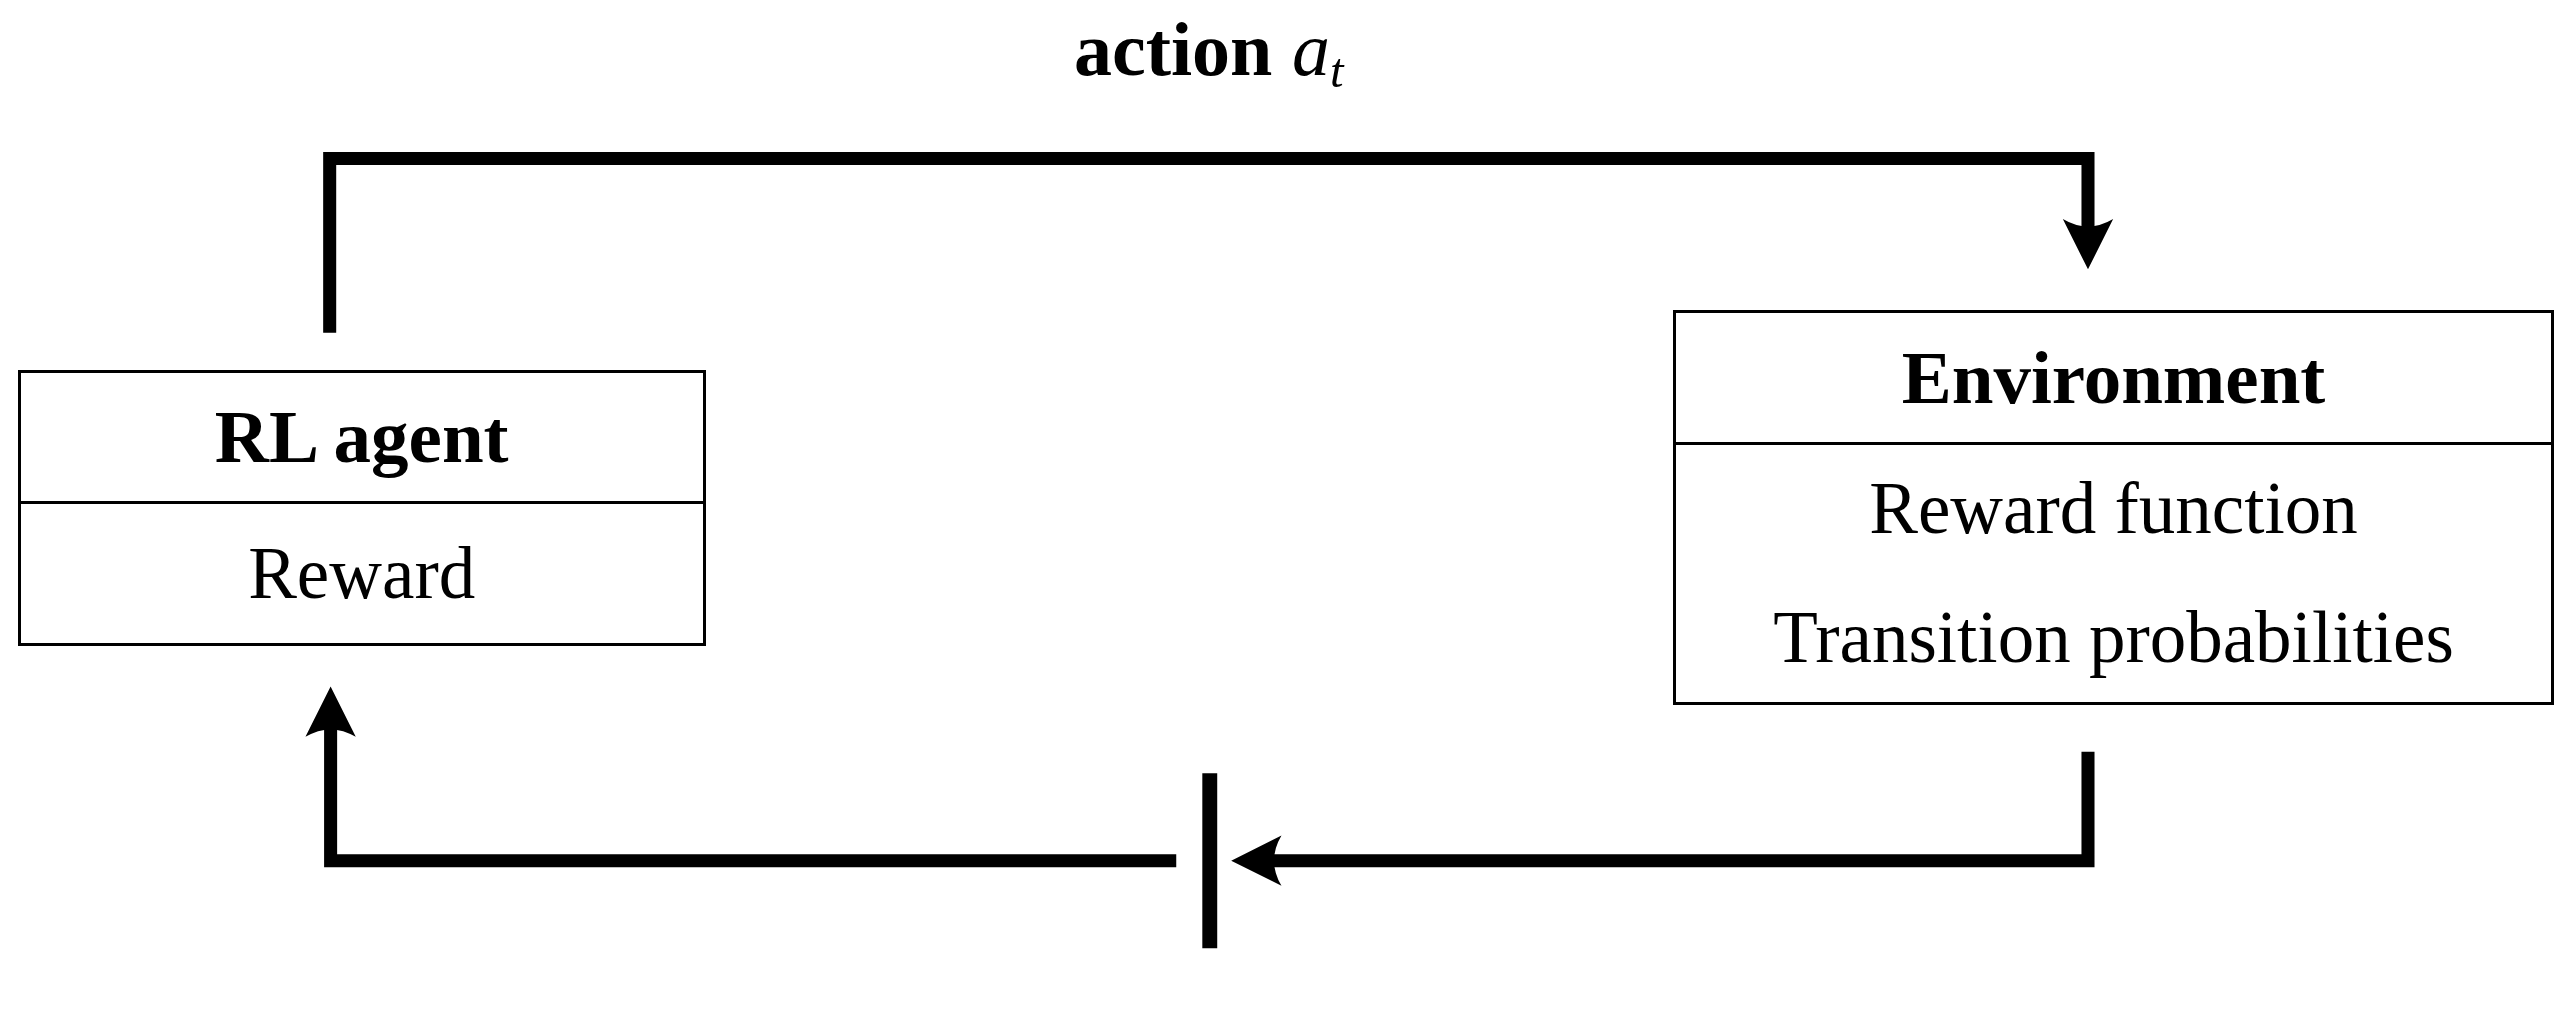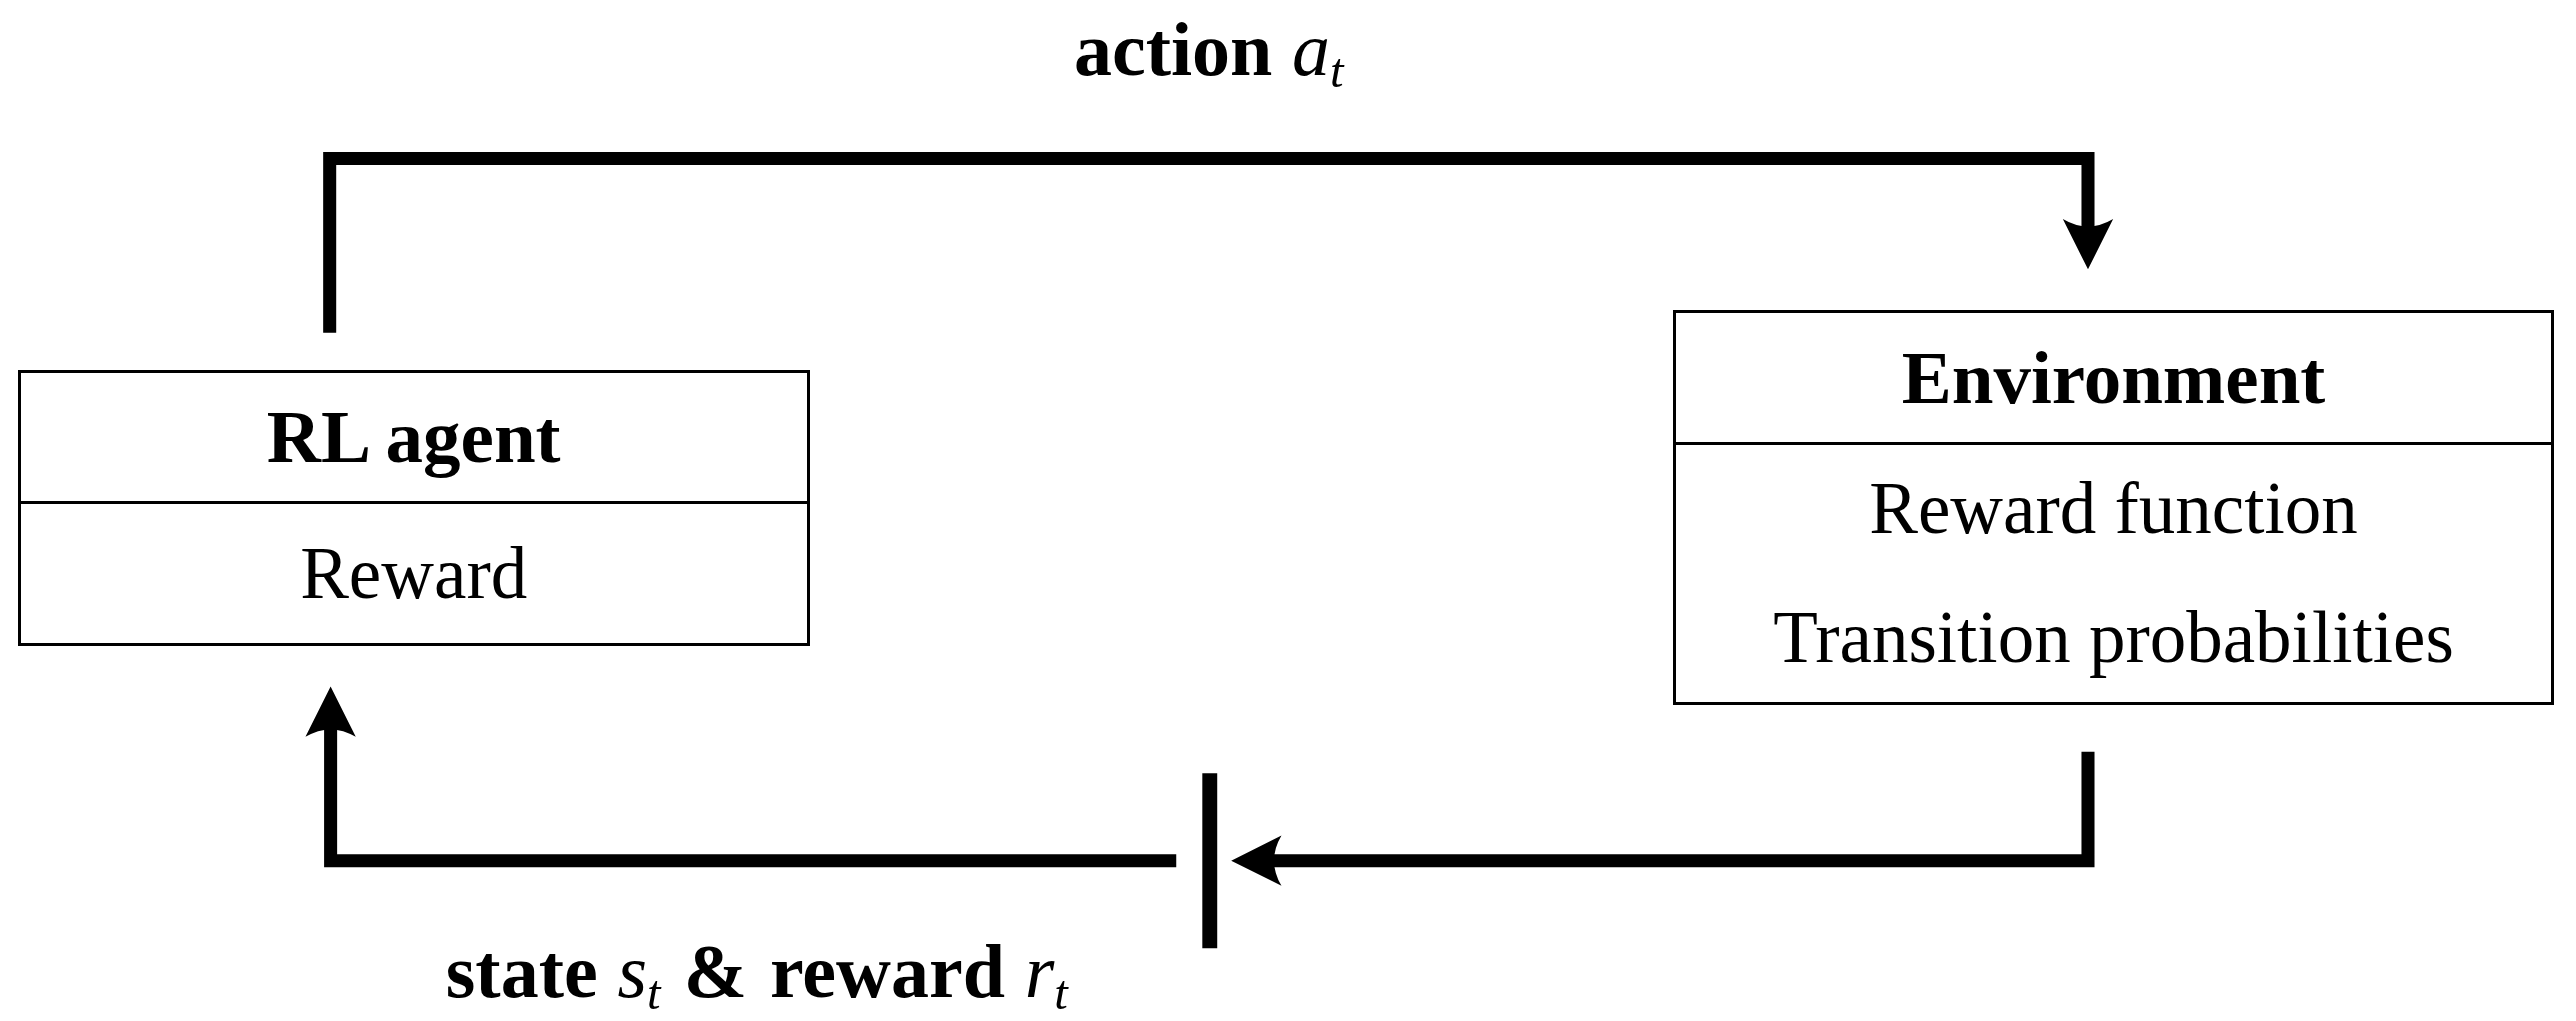--- a/index.html
+++ b/index.html
@@ -16,21 +16,21 @@
   svg.wires { position: absolute; left: 0; top: 0; }
 
   .box {
     position: absolute;
     box-sizing: border-box;
     border: 3.7px solid var(--ink);
     background: var(--paper);
     display: flex;
     flex-direction: column;
   }
-  .box-agent { left: 17.7px;   top: 370px; width: 792px; height: 276px; }
+  .box-agent { left: 17.7px;   top: 370px; width: 688px; height: 276px; }
   .box-env   { left: 1673px; top: 310px; width: 881px; height: 395px; }
 
   .box-title {
     border-bottom: 3.7px solid var(--ink);
     display: flex; align-items: center; justify-content: center;
     font-weight: bold; font-size: 75px;
   }
   .box-agent .box-title { height: 128px; }
   .box-env   .box-title { height: 129px; }
 
@@ -91,19 +91,16 @@
     <div class="box-body">
       <div class="box-row">Reward function</div>
       <div class="box-row">Transition probabilities</div>
     </div>
   </div>
 
   <div class="label label-action">
     <span class="b">action</span><span class="math"><span class="var">a</span><span class="sub">t</span></span>
   </div>
 
-  <div class="label label-bottom-left">
-    <span class="b">state</span><span class="math"><span class="var">s</span><span class="sub">t</span></span><span class="amp">&amp;</span><span class="b">reward</span><span class="math2"><span class="var">r</span><span class="sub">t</span></span>
-  </div>
 
 
 </div>
 
 
 </body></html>

